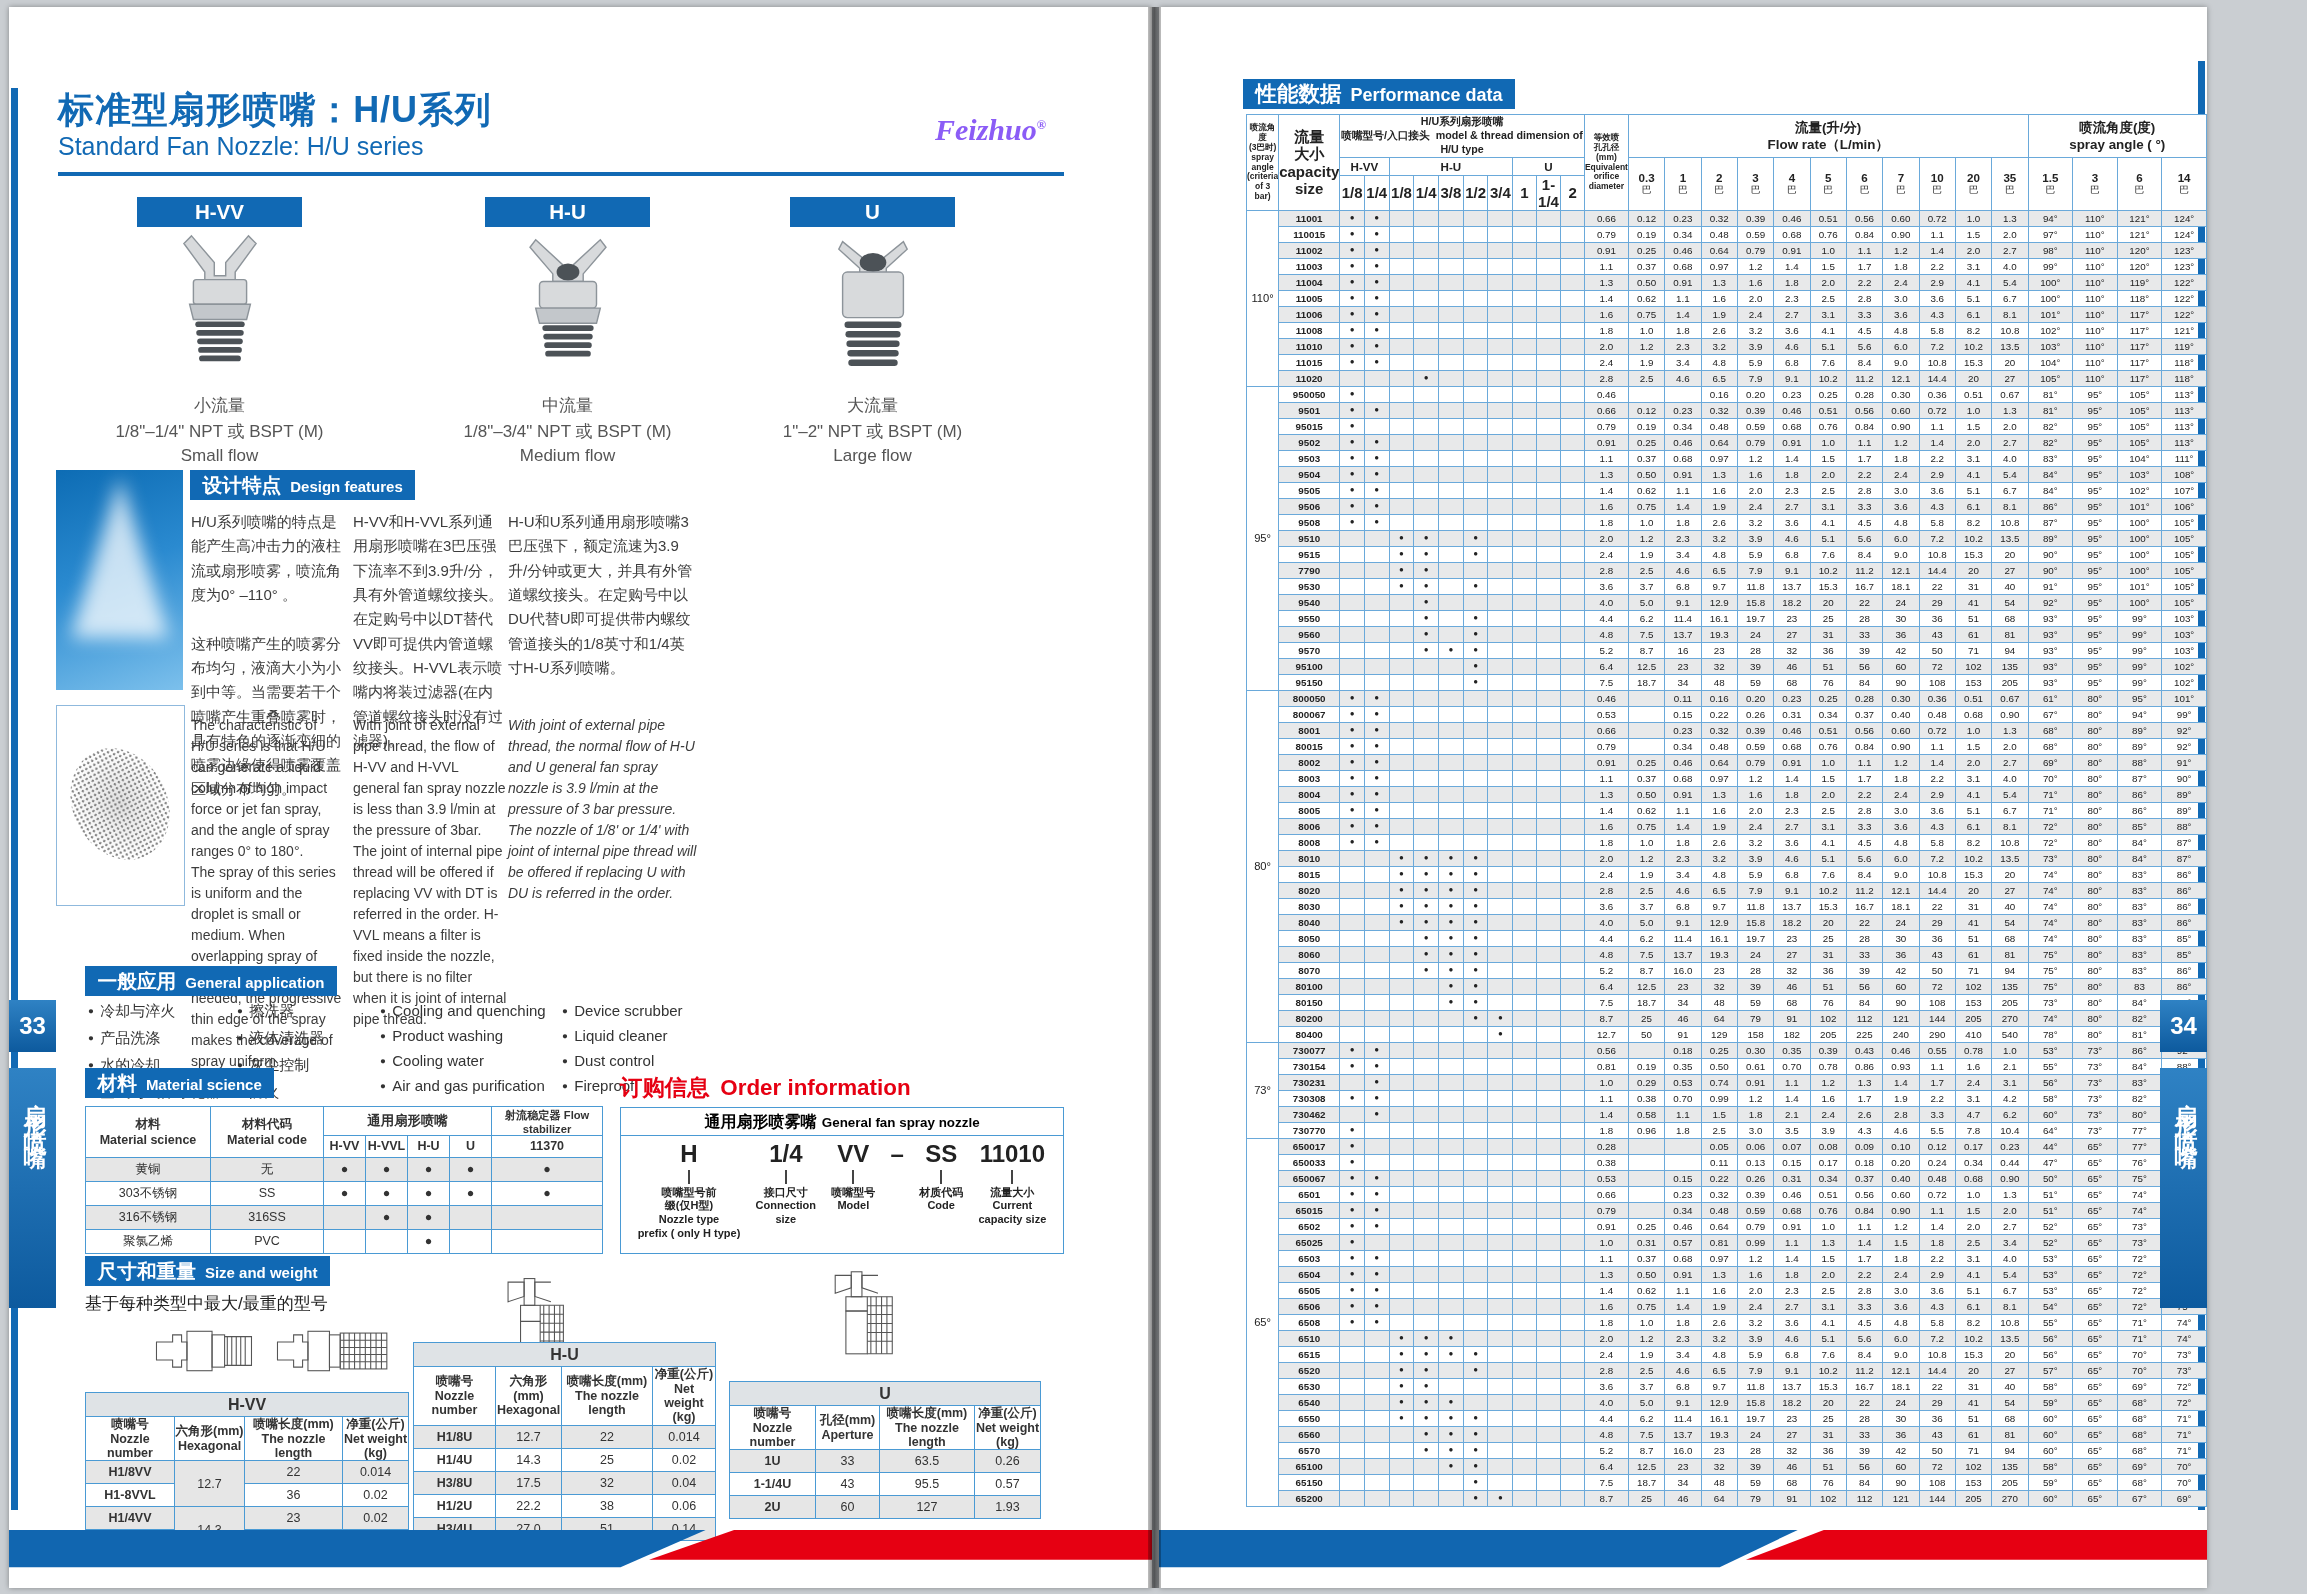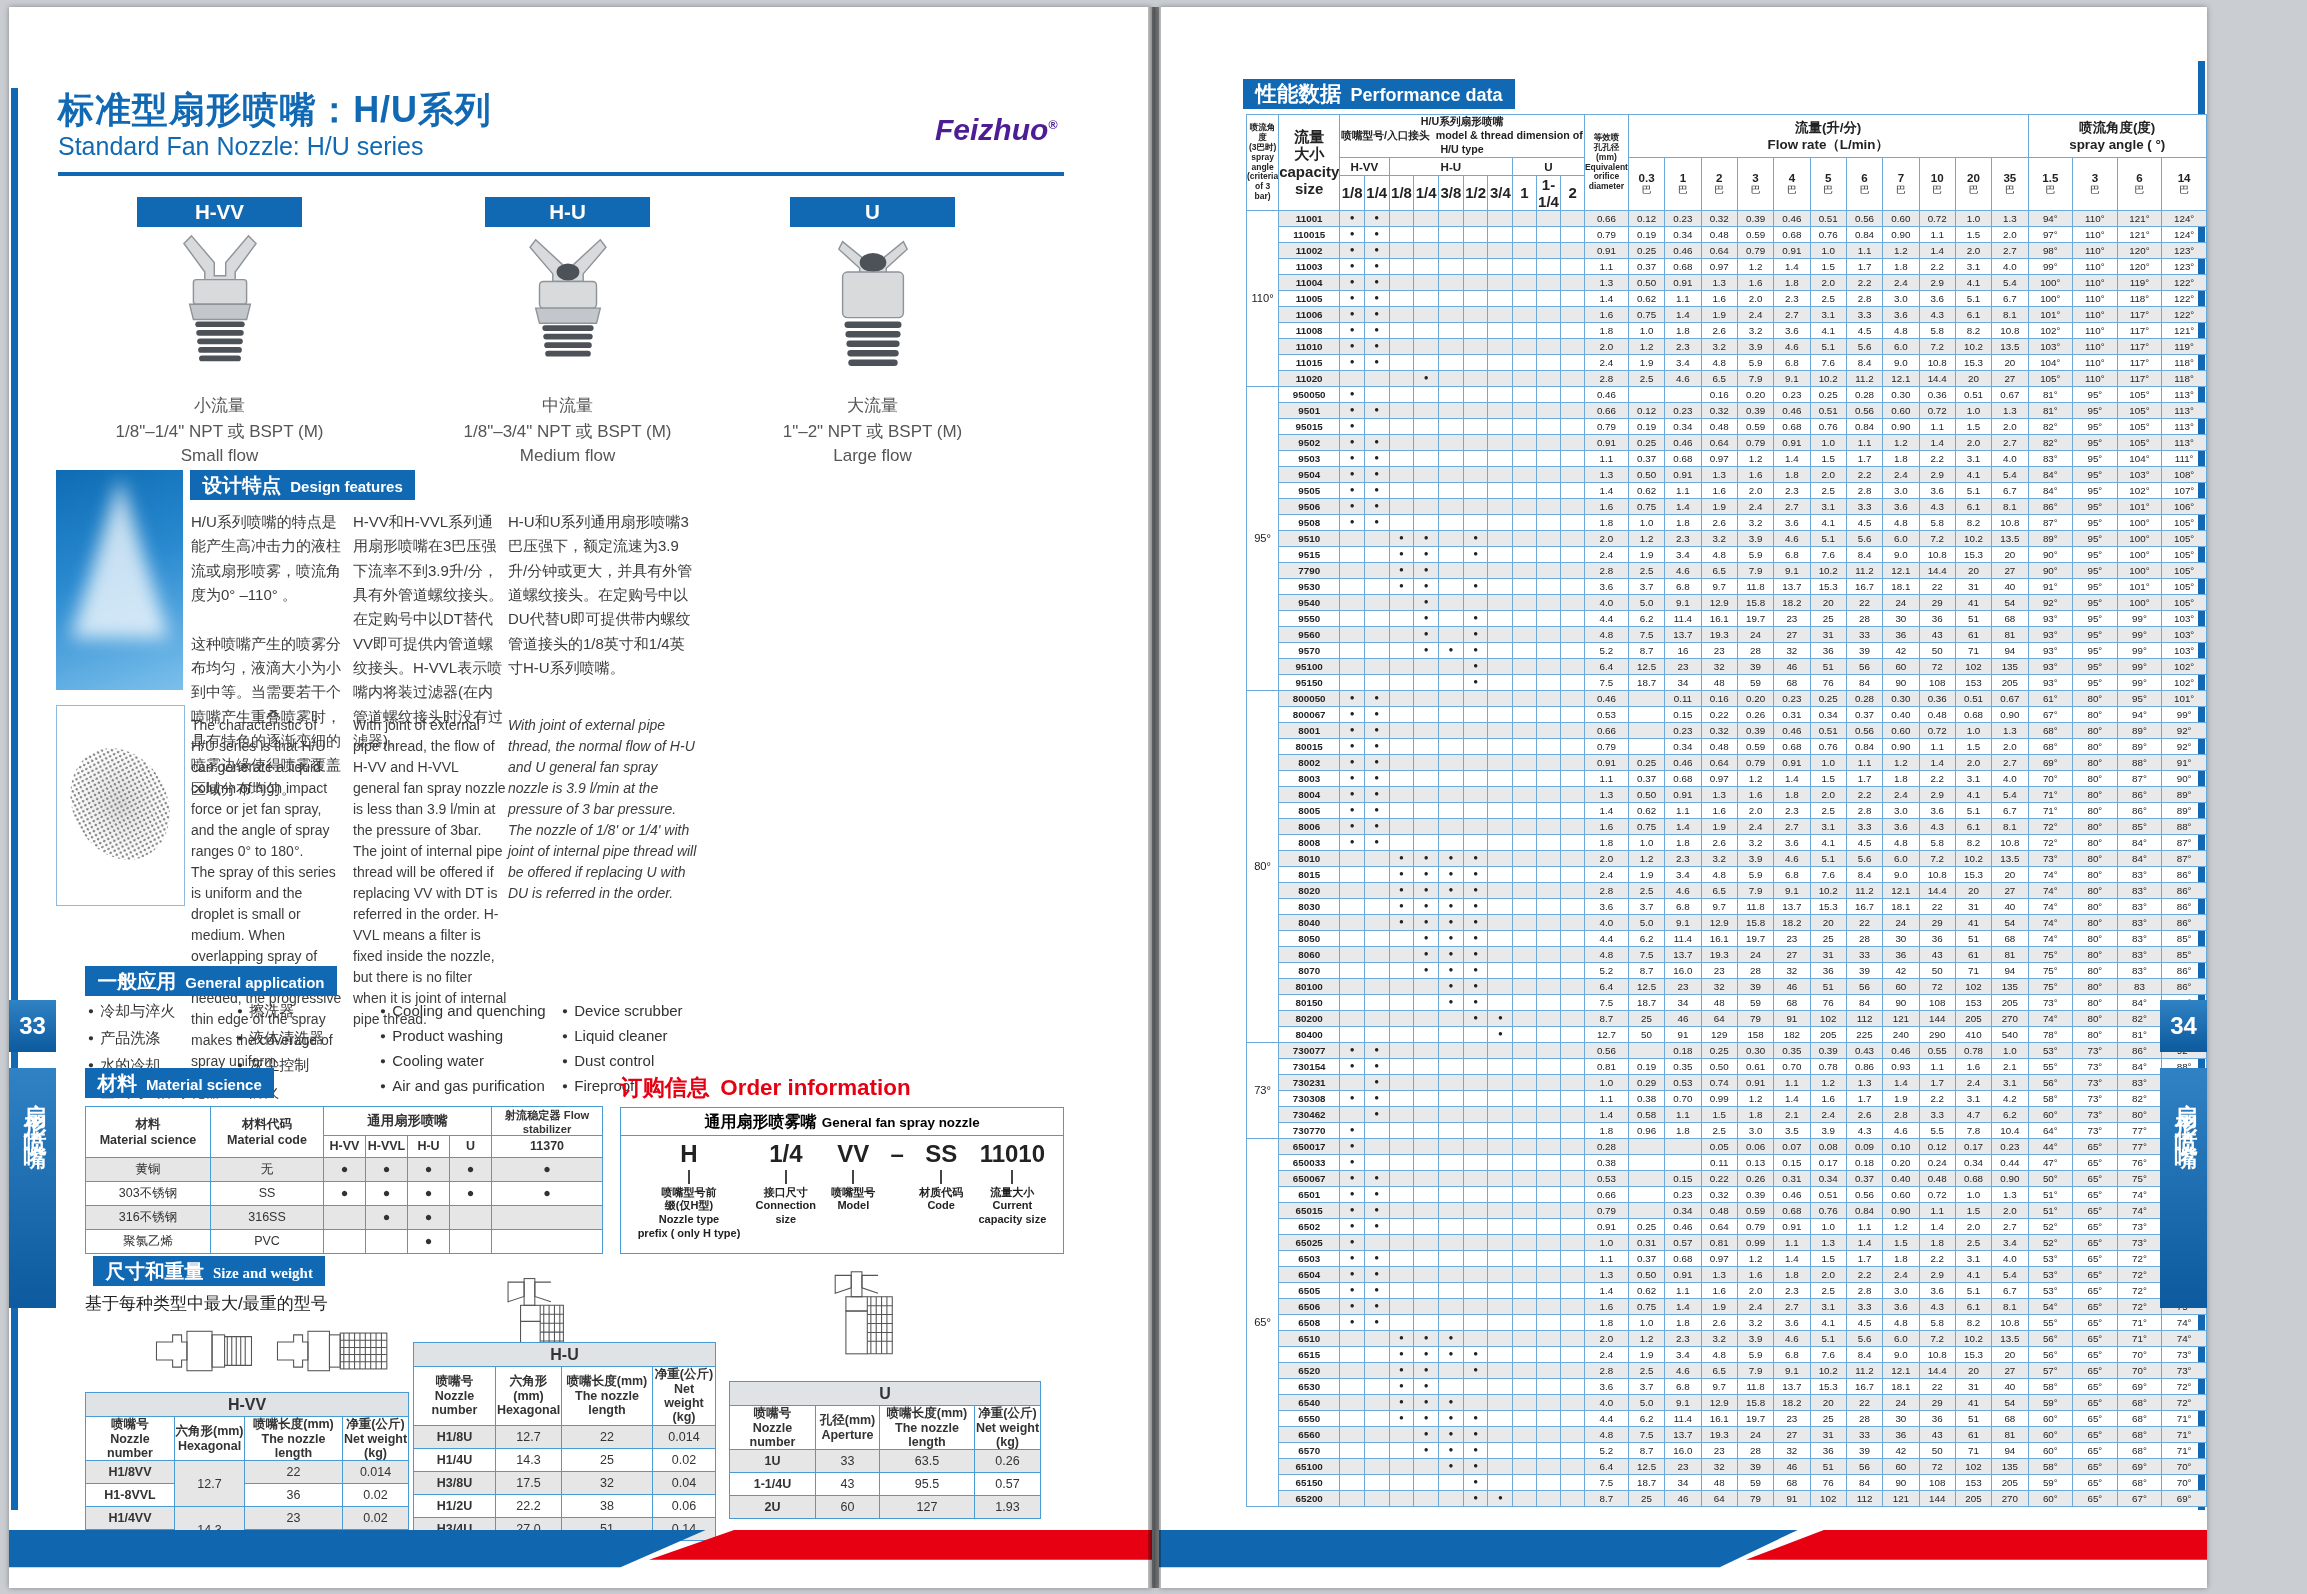--- a/index.html
+++ b/index.html
@@ -6,21 +6,21 @@
   #stage{position:relative;width:2307px;height:1595px;background:#caced2;font-family:"Liberation Sans","DejaVu Sans",sans-serif;overflow:hidden;}
   .page{position:absolute;top:7.2px;height:1581px;background:#ffffff;box-shadow:0 0 5.4px rgba(0,0,0,.35);}
   #page-left{left:9px;width:1143px;}
   #page-right{left:1159px;width:1048px;}
   #gutter{position:absolute;left:1148px;top:7.2px;width:12.5px;height:1581px;background:linear-gradient(90deg,rgba(0,0,0,.25),rgba(0,0,0,.55),rgba(0,0,0,.25));}
   .edge-line{position:absolute;width:7.2px;background:#1169b4;}
   
   #title-cn{position:absolute;left:49px;top:79px;font-size:36px;font-weight:bold;color:#1169b4;letter-spacing:0.9px;}
   #title-en{position:absolute;left:49px;top:125px;font-size:25px;color:#1169b4;}
   #title-rule{position:absolute;left:49px;top:165px;width:1006px;height:3.6px;background:#1169b4;}
-  #brand{position:absolute;left:926px;top:106px;color:#4c1d95;font-family:Liberation Sans, sans-serif;font-style:italic;font-weight:bold;font-size:30px;}
+  #brand{position:absolute;left:926px;top:106px;color:#8b5cf6;font-family:Liberation Serif, serif;font-style:italic;font-weight:bold;font-size:30px;}
   #brand sup{font-size:12.5px;}
   .prod-col{position:absolute;top:190px;width:295px;text-align:center;}
   .prod-banner{margin:0 auto;width:165px;height:29.5px;background:#1169b4;color:#fff;font-weight:bold;font-size:20.6px;line-height:29.5px;}
   .prod-img{margin:7.2px auto 0;width:134px;height:152px;}
   .prod-cap1{margin-top:5.4px;font-size:17px;color:#555;}
   .prod-cap2{font-size:17px;color:#555;margin-top:2.7px;}
   .prod-cap3{font-size:17px;color:#555;margin-top:2.7px;}
   .secbar{position:absolute;background:#1169b4;color:#fff;height:30px;line-height:30px;padding:0 12.5px;white-space:nowrap;}
   .secbar .cn{font-weight:bold;font-size:19.7px;}
   .secbar .en{font-weight:bold;font-size:15px;margin-left:9px;}
@@ -322,21 +322,21 @@
           <div class="opart">
             <div class="code">11010</div>
             <div class="tick"></div>
             <div class="lbl">流量大小
 Current
 capacity size</div>
           </div>
         </div>
     </div>
 
-    <div class="secbar" style="left:84px;top:1249px;font-family:Liberation Serif, serif;">
+    <div class="secbar" style="left:76px;top:1249px;">
       <span class="cn">尺寸和重量</span><span class="en">Size and weight</span>
     </div>
     <div id="sw-sub">基于每种类型中最大/最重的型号</div>
 
     <svg class="lineart" style="left:143px;top:1308px;" width="242" height="72" viewBox="0 0 270 80">
       <g class="ln">
           <path d="M5 30 h18 v-8 h10 v8 h6 v20 h-6 v8 h-10 v-8 h-18 z"></path>
           <rect x="39" y="18" width="28" height="44"></rect>
           <rect x="67" y="22" width="14" height="36"></rect>
           <path d="M81 24 h30 v32 h-30"></path>

